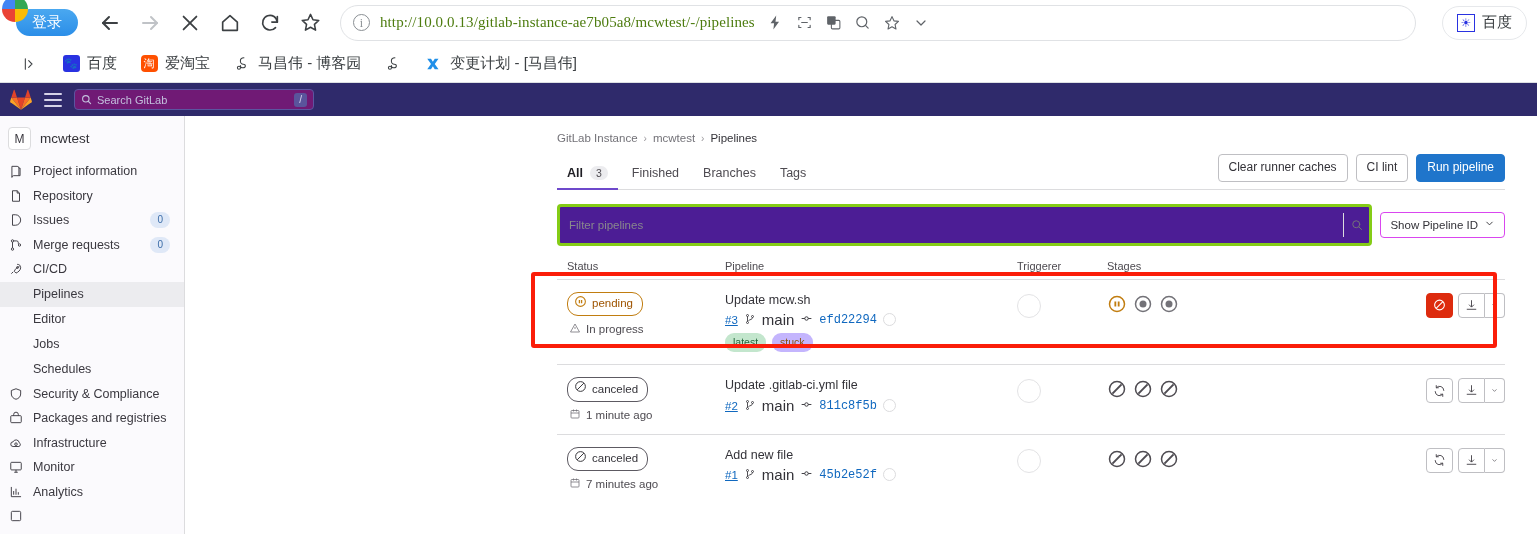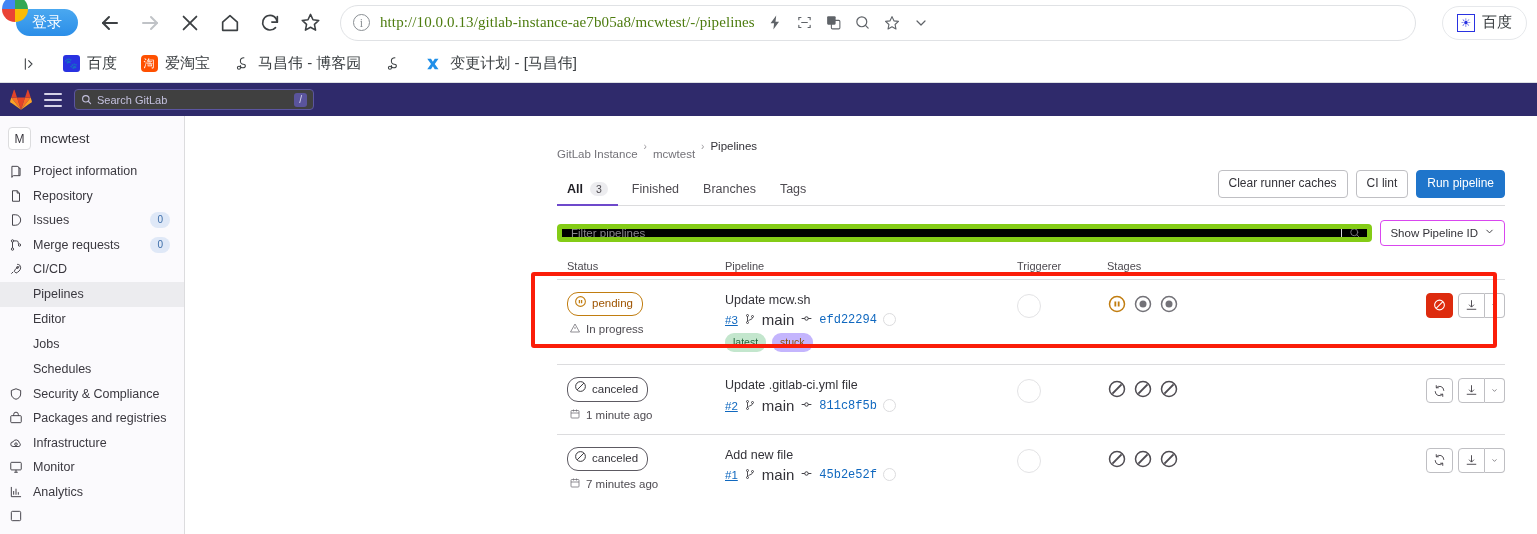--- a/index.html
+++ b/index.html
@@ -163,21 +163,21 @@
   }
   .gl-logo { width: 22px; height: 22px; }
   .hamburger {
     width: 18px; height: 14px;
     display: flex; flex-direction: column; justify-content: space-between;
     cursor: pointer;
   }
   .hamburger span { display: block; height: 2px; background: #d6d3e8; border-radius: 1px; }
   .gl-search {
     width: 240px; height: 21px;
-    background: #404040;
+    background: #701a75;
     border: 1px solid #5b55a0;
     border-radius: 4px;
     display: flex; align-items: center;
     padding: 0 6px;
     gap: 5px;
     cursor: text;
   }
   .gl-search .ph { font-size: 11px; color: #c3c0dd; flex: 1; }
   .gl-search .slash {
     background: #5a549c; color: #d8d5ef;
@@ -250,21 +250,21 @@
     background: #fff;
     position: relative;
     overflow: hidden;
   }
   .breadcrumbs {
     display: flex; align-items: center; gap: 6px;
     font-size: 11.5px;
     padding: 16px 0 10px 372px;
     color: #737278;
   }
-  .breadcrumbs a { color: #737278; text-decoration: none; cursor: pointer; margin-top: 16px; }
+  .breadcrumbs a { color: #737278; text-decoration: none; cursor: pointer; }
   .breadcrumbs .sep { color: #9c9a9e; font-size: 10px; }
   .breadcrumbs .cur { color: #333238; }
 
   .tabs-row {
     display: flex;
     align-items: flex-end;
     justify-content: space-between;
     border-bottom: 1px solid #dcdcde;
     margin-left: 372px;
     margin-right: 32px;
@@ -306,25 +306,25 @@
     border-color: #1f75cb;
     color: #fff;
   }
 
   .filter-row {
     display: flex; align-items: center; gap: 8px;
     margin: 14px 32px 0 372px;
   }
   .filter-input {
     flex: 1;
-    height: 18px;
-    border: 5px solid #84cc16;
+    height: 42px;
+    border: 3px solid #84cc16;
     border-radius: 4px;
     display: flex; align-items: center;
-    background: #000000;
+    background: #4c1d95;
     cursor: text;
     overflow: hidden;
   }
   .filter-input .ph {
     flex: 1;
     font-size: 11.5px;
     color: #89888d;
     padding-left: 9px;
   }
   .filter-input .srch {

